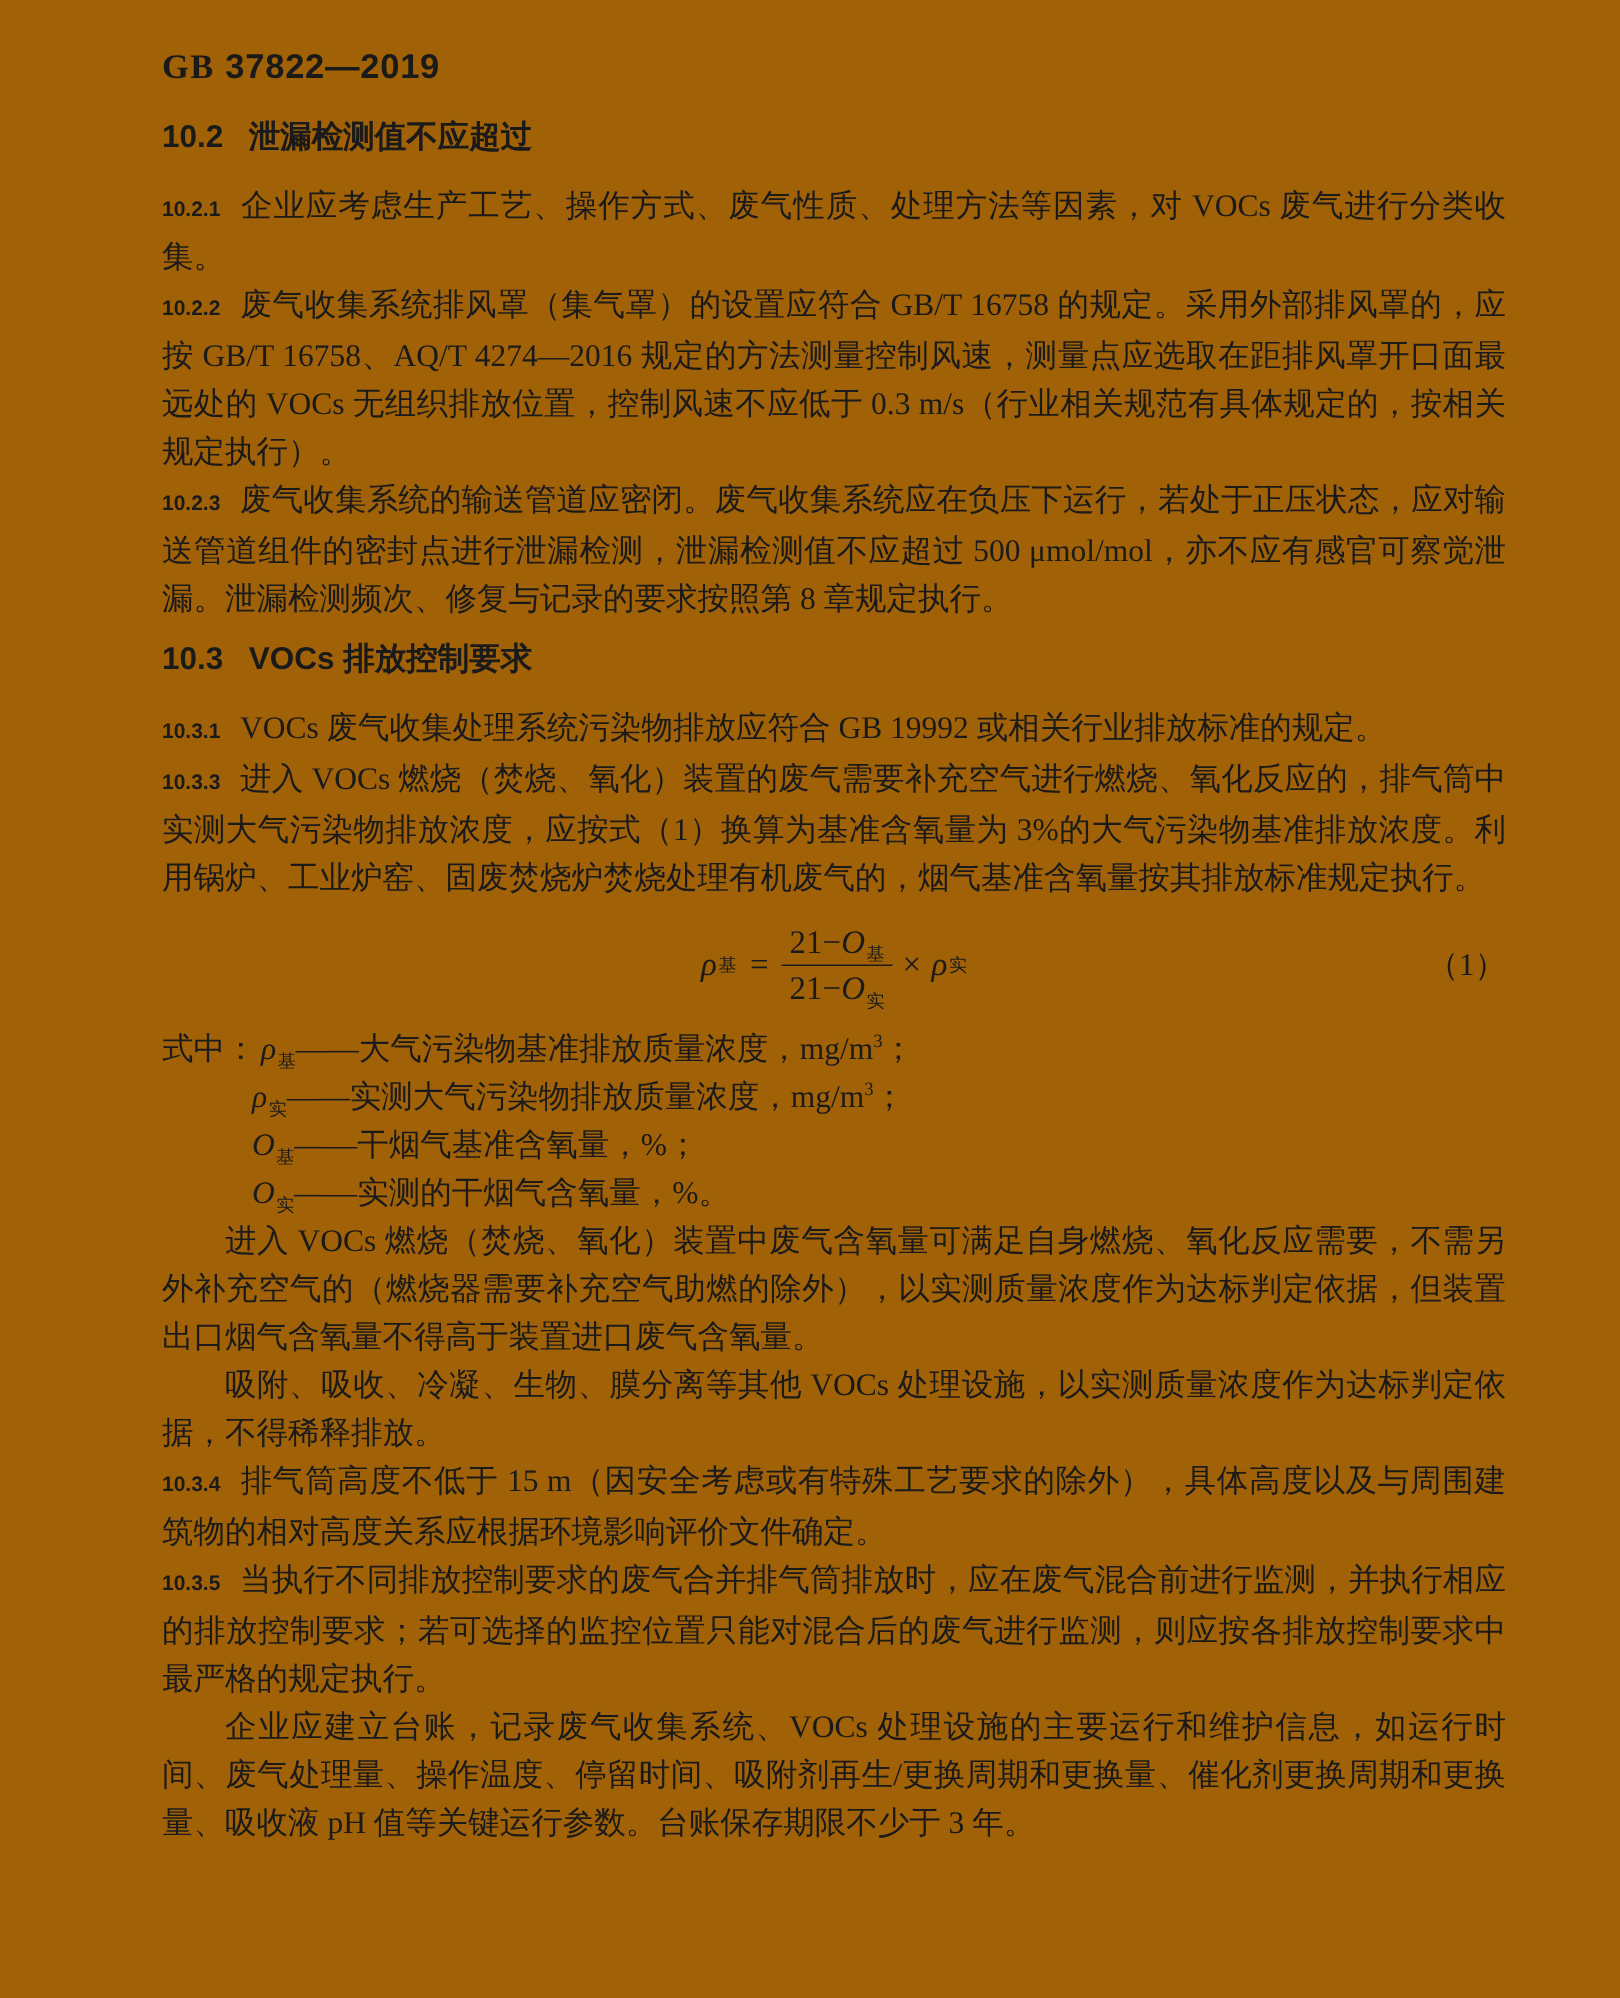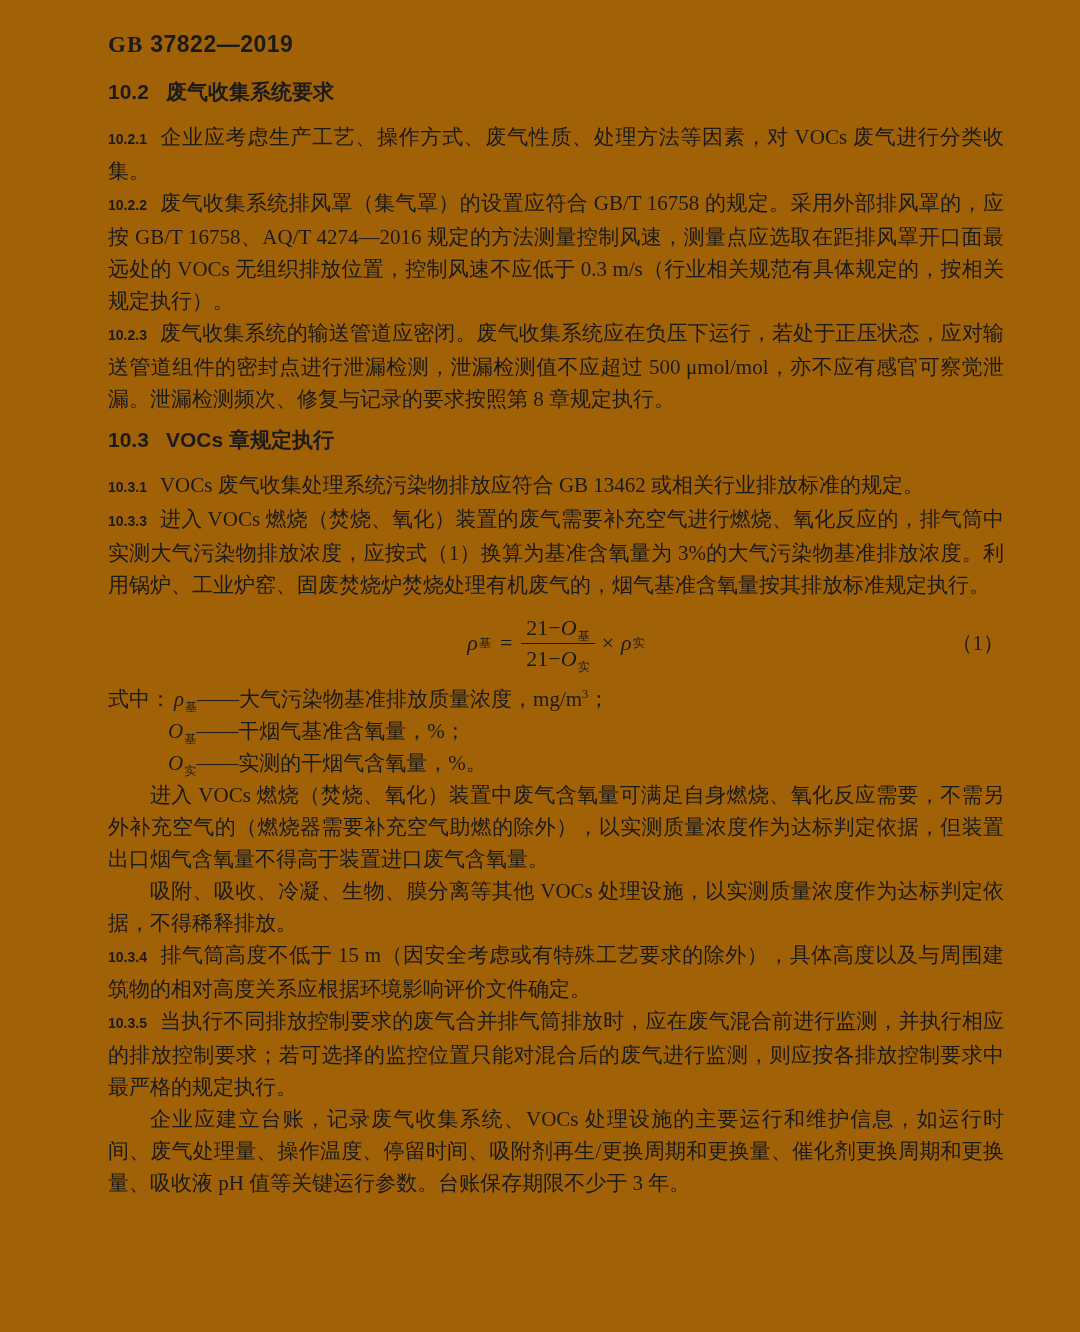--- a/index.html
+++ b/index.html
@@ -49,39 +49,39 @@
 </head>
 <body>
 
 <div class="page">
 
   <div class="doc-header">
     <span class="gb">GB</span><span class="code">37822—2019</span>
   </div>
 
   <h2 class="sec-heading first">
-    <span class="hnum">10.2</span><span>废气收集系统要求</span>
+    <span class="hnum">10.2</span><span>泄漏检测值不应超过</span>
   </h2>
 
   <p class="clause">
     <span class="cnum">10.2.1</span><span>企业应考虑生产工艺、操作方式、废气性质、处理方法等因素，对 VOCs 废气进行分类收集。</span>
   </p>
   <p class="clause">
     <span class="cnum">10.2.2</span><span>废气收集系统排风罩（集气罩）的设置应符合 GB/T 16758 的规定。采用外部排风罩的，应按 GB/T 16758、AQ/T 4274—2016 规定的方法测量控制风速，测量点应选取在距排风罩开口面最远处的 VOCs 无组织排放位置，控制风速不应低于 0.3 m/s（行业相关规范有具体规定的，按相关规定执行）。</span>
   </p>
   <p class="clause">
     <span class="cnum">10.2.3</span><span>废气收集系统的输送管道应密闭。废气收集系统应在负压下运行，若处于正压状态，应对输送管道组件的密封点进行泄漏检测，泄漏检测值不应超过 500 μmol/mol，亦不应有感官可察觉泄漏。泄漏检测频次、修复与记录的要求按照第 8 章规定执行。</span>
   </p>
 
   <h2 class="sec-heading">
-    <span class="hnum">10.3</span><span>VOCs 章规定执行</span>
+    <span class="hnum">10.3</span><span>VOCs 排放控制要求</span>
   </h2>
 
   <p class="clause">
-    <span class="cnum">10.3.1</span><span>VOCs 废气收集处理系统污染物排放应符合 GB 13462 或相关行业排放标准的规定。</span>
+    <span class="cnum">10.3.1</span><span>VOCs 废气收集处理系统污染物排放应符合 GB 19992 或相关行业排放标准的规定。</span>
   </p>
   <p class="clause">
     <span class="cnum">10.3.3</span><span>进入 VOCs 燃烧（焚烧、氧化）装置的废气需要补充空气进行燃烧、氧化反应的，排气筒中实测大气污染物排放浓度，应按式（1）换算为基准含氧量为 3%的大气污染物基准排放浓度。利用锅炉、工业炉窑、固废焚烧炉焚烧处理有机废气的，烟气基准含氧量按其排放标准规定执行。</span>
   </p>
 
   <div class="formula-row">
     <span class="formula">
       <i class="sym">ρ</i>
         <sub class="cn">基</sub>
       <span class="eq">=</span>
@@ -94,20 +94,23 @@
         <sub class="cn">实</sub>
     </span>
     <span class="eq-no">（1）</span>
   </div>
 
   <div class="defs">
     <div class="def-line">
       <span class="where">式中：</span><i class="sym">ρ</i><sub class="cn">基</sub><span>——大气污染物基准排放质量浓度，mg/m</span><sup class="u3">3</sup><span>；</span>
     </div>
     <div class="def-line cont">
+      <i class="sym">ρ</i><sub class="cn">实</sub><span>——实测大气污染物排放质量浓度，mg/m</span><sup class="u3">3</sup><span>；</span>
+    </div>
+    <div class="def-line cont">
       <i class="sym">O</i><sub class="cn">基</sub><span>——干烟气基准含氧量，%；</span>
     </div>
     <div class="def-line cont">
       <i class="sym">O</i><sub class="cn">实</sub><span>——实测的干烟气含氧量，%。</span>
     </div>
   </div>
 
   <p class="para">进入 VOCs 燃烧（焚烧、氧化）装置中废气含氧量可满足自身燃烧、氧化反应需要，不需另外补充空气的（燃烧器需要补充空气助燃的除外），以实测质量浓度作为达标判定依据，但装置出口烟气含氧量不得高于装置进口废气含氧量。</p>
   <p class="para">吸附、吸收、冷凝、生物、膜分离等其他 VOCs 处理设施，以实测质量浓度作为达标判定依据，不得稀释排放。</p>
 

